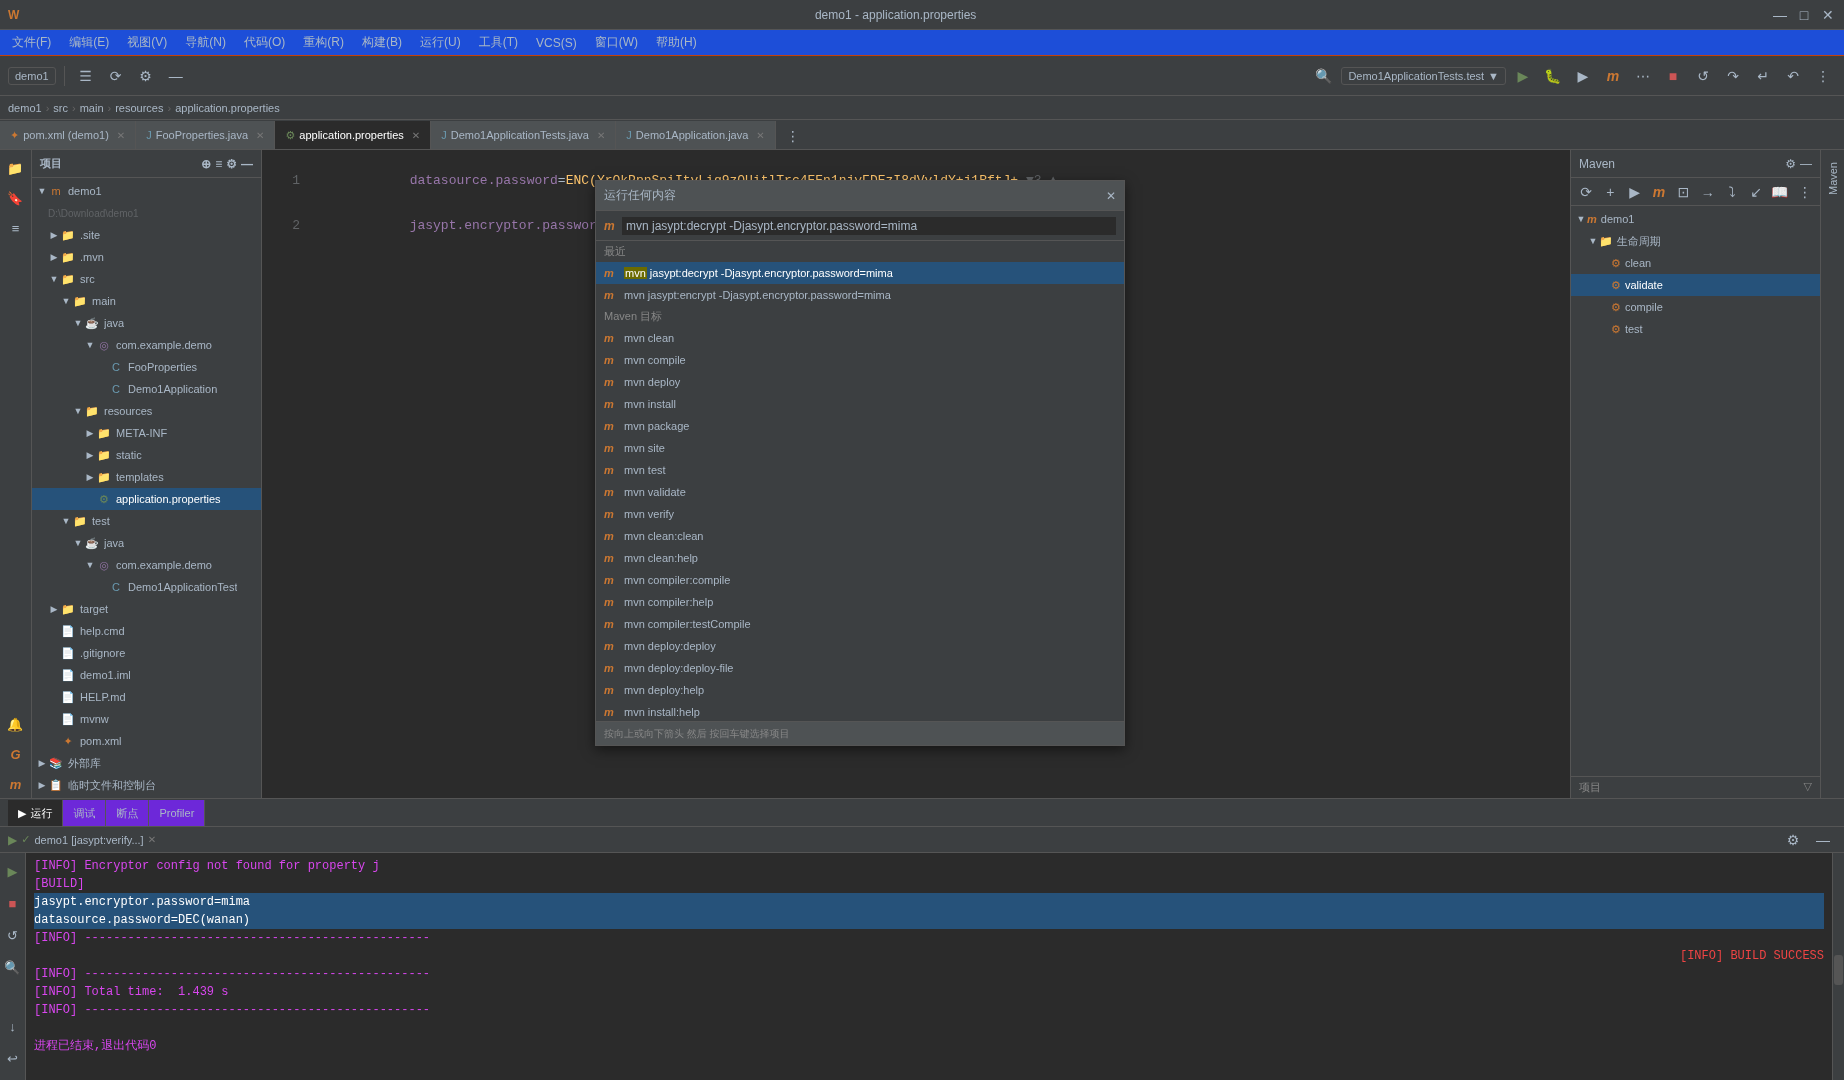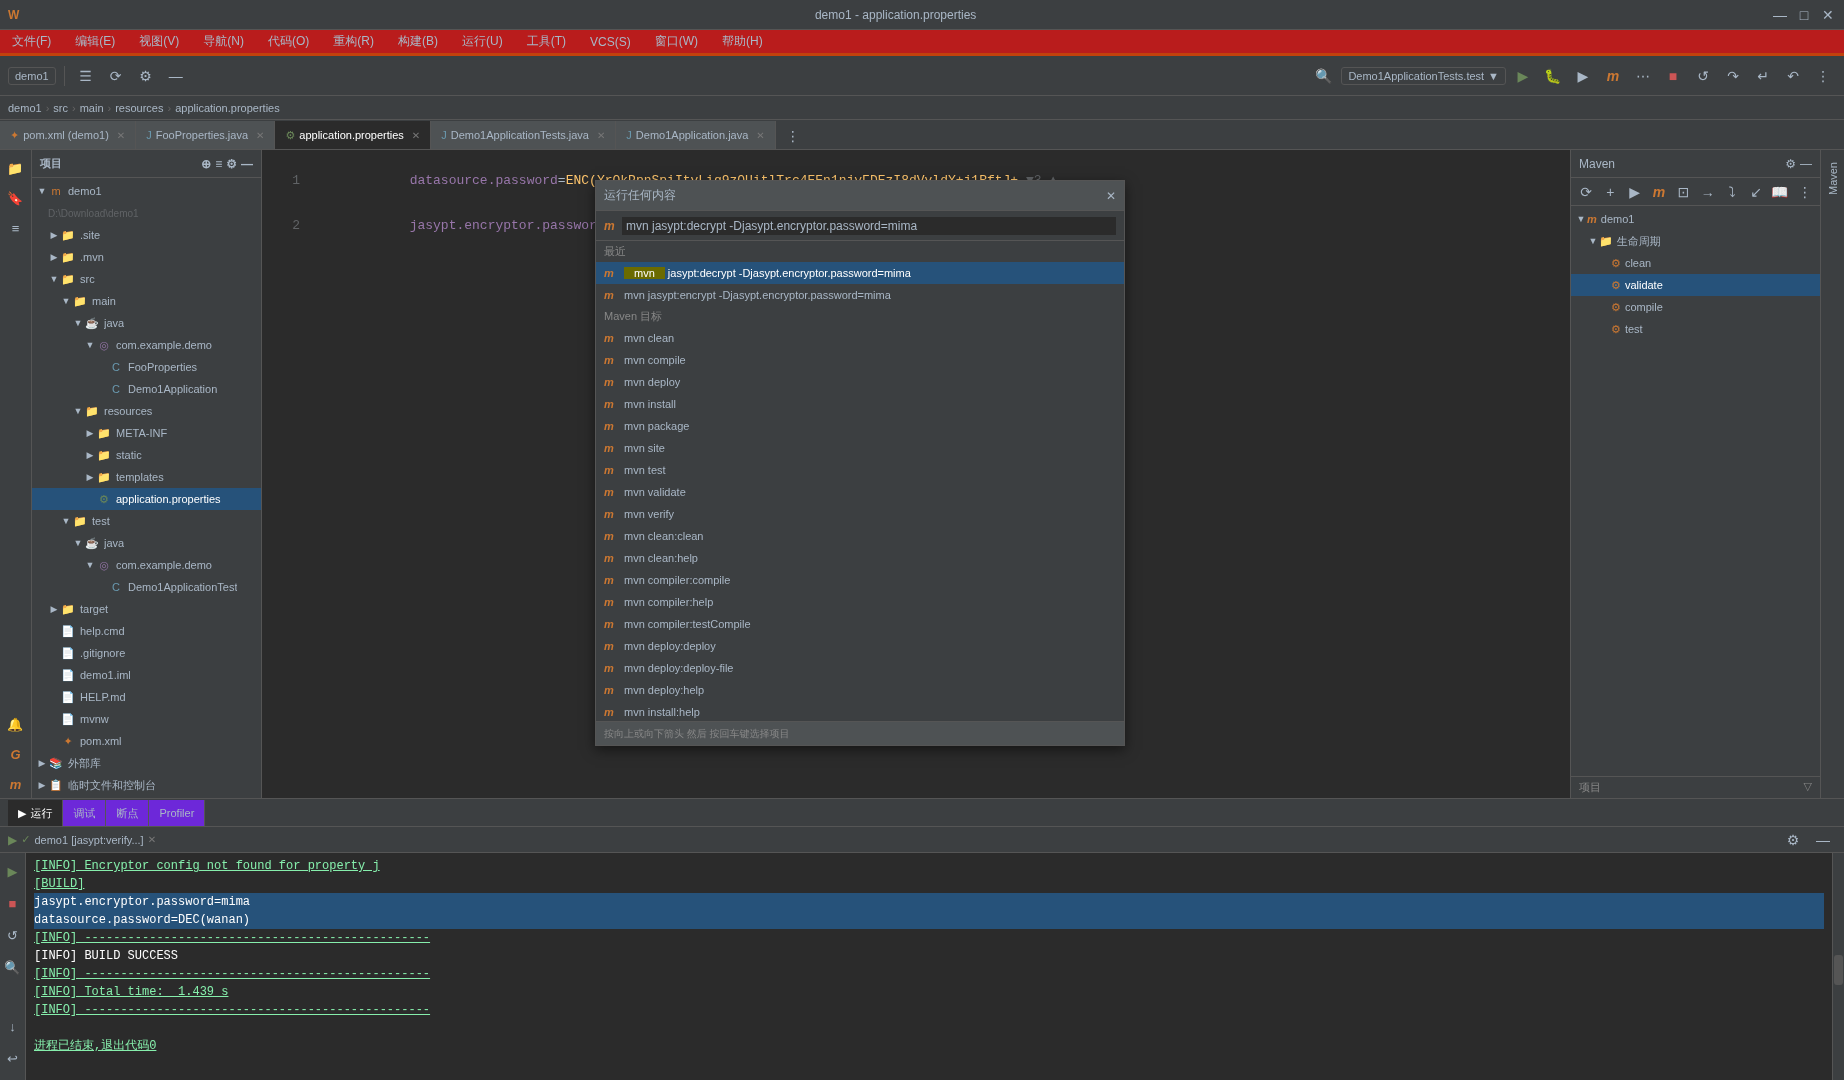--- a/index.html
+++ b/index.html
@@ -26,27 +26,27 @@
       flex-shrink: 0;
     }
     .title-bar-left { display: flex; align-items: center; gap: 12px; color: #a9b7c6; font-size: 12px; }
     .title-bar-center { color: #a9b7c6; font-size: 12px; }
     .title-bar-right { display: flex; align-items: center; gap: 8px; }
     .title-btn { width: 16px; height: 16px; display: flex; align-items: center; justify-content: center; color: #a9b7c6; cursor: pointer; font-size: 14px; }
 
     
     .menu-bar {
       height: 26px;
-      background: #b91c1c;
+      background: #1d4ed8;
       display: flex;
       align-items: center;
       padding: 0 4px;
-      border-bottom: 3px solid #c2410c;
-      flex-shrink: 0;
-      gap: 8px;
+      border-bottom: 1px solid #c2410c;
+      flex-shrink: 0;
+      gap: 2px;
     }
     .menu-item {
       padding: 2px 8px;
       color: #a9b7c6;
       cursor: pointer;
       font-size: 12px;
       border-radius: 2px;
     }
 
     
@@ -262,21 +262,21 @@
     .bottom-content {
       flex: 1;
       overflow-y: auto;
       font-family: 'Consolas', 'Courier New', monospace;
       font-size: 12px;
       padding: 4px 8px;
       color: #a9b7c6;
     }
     .console-line { min-height: 18px; line-height: 18px; white-space: pre; }
     .console-line.highlight-blue { background: #26527a; color: #fff; }
-    .console-line.info { color: #86efac; text-decoration: underline; }
+    .console-line.info { color: #d946ef; }
 
     
     .popup-overlay {
       position: absolute;
       top: 0; left: 0; right: 0; bottom: 0;
       z-index: 100;
     }
     .run-popup {
       position: absolute;
       top: 180px;
@@ -855,21 +855,21 @@
         <div class="left-icon">↓</div>
         <div class="left-icon">↩</div>
         <div class="left-icon">▽</div>
       </div>
       <div class="bottom-content">
         <div class="console-line info">[INFO] Encryptor config not found for property j</div>
         <div class="console-line info">[BUILD]</div>
         <div class="console-line highlight-blue">jasypt.encryptor.password=mima</div>
         <div class="console-line highlight-blue">datasource.password=DEC(wanan)</div>
         <div class="console-line info">[INFO] ------------------------------------------------</div>
-        <div class="console-line" style="color:#ffffff;">[INFO] BUILD SUCCESS</div>
+        <div class="console-line" style="color:#ef4444;text-align:right;">[INFO] BUILD SUCCESS</div>
         <div class="console-line info">[INFO] ------------------------------------------------</div>
         <div class="console-line info">[INFO] Total time:  1.439 s</div>
         <div class="console-line info">[INFO] ------------------------------------------------</div>
         <div class="console-line"> </div>
         <div class="console-line info">进程已结束,退出代码0</div>
       </div>
 
       <div style="width:12px; background:#3c3f41; border-left:1px solid #555; position:relative;">
         <div style="position:absolute; top:40%; left:1px; right:1px; height:30px; background:#555; border-radius:3px;"></div>
       </div>
@@ -888,21 +888,21 @@
     <div class="popup-input-bar">
       <span style="color:#cc7832; font-style:italic; font-weight:bold; width:14px;">m</span>
       <input class="popup-input" type="text" value="mvn jasypt:decrypt -Djasypt.encryptor.password=mima" style="">
     </div>
     <div class="popup-scrollable">
 
       <div class="popup-section-label">最近</div>
 
       <div class="popup-list-item selected">
         <span class="m-icon">m</span>
-        <span><span style="background:#6b6b00; padding:0 10px;">mvn</span> jasypt:decrypt -Djasypt.encryptor.password=mima</span>
+        <span><span style="background:#6b6b00; padding:0 1px;">mvn</span> jasypt:decrypt -Djasypt.encryptor.password=mima</span>
       </div>
 
       <div class="popup-list-item">
         <span class="m-icon">m</span>
         <span>mvn jasypt:encrypt -Djasypt.encryptor.password=mima</span>
       </div>
 
       <div class="popup-section-label">Maven 目标</div>
 
       <div class="popup-list-item">

